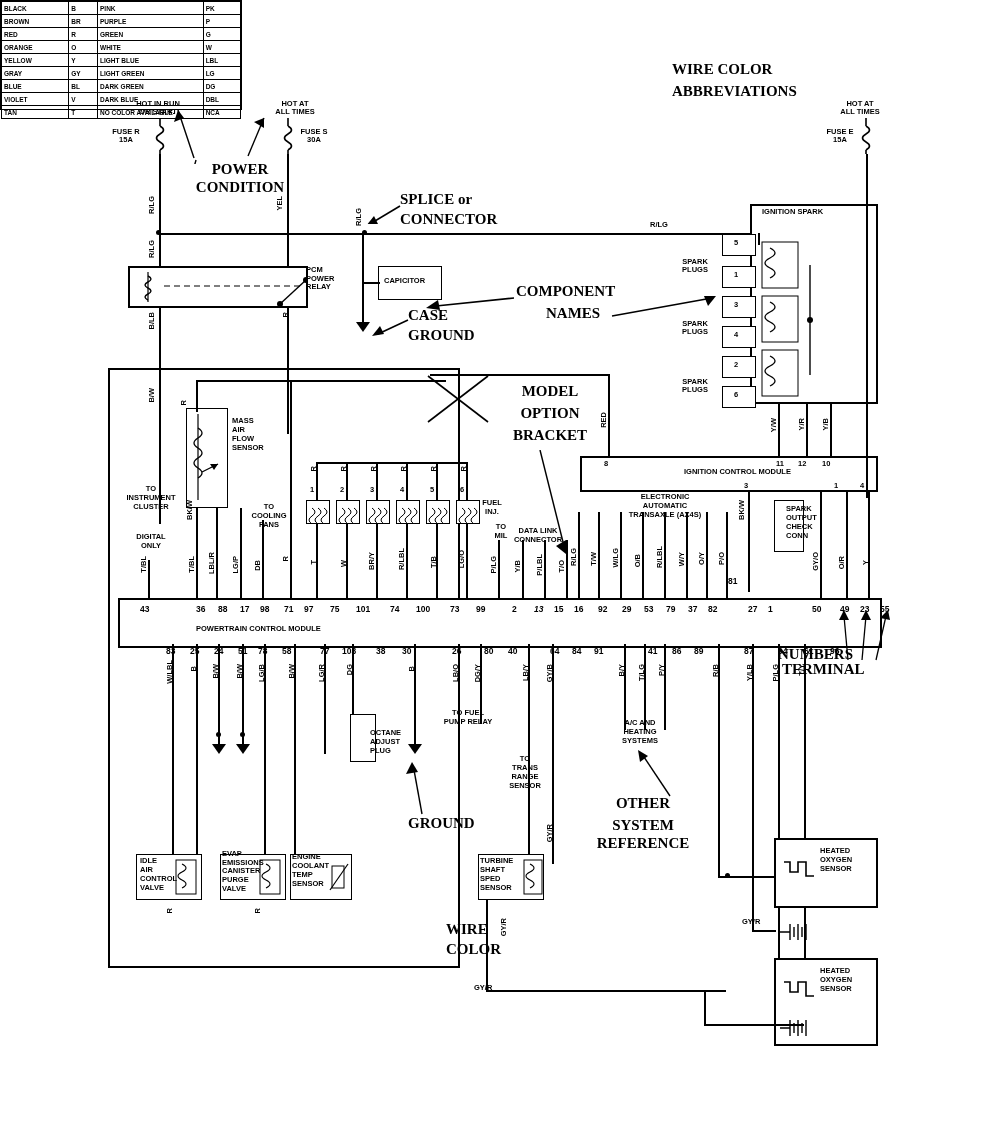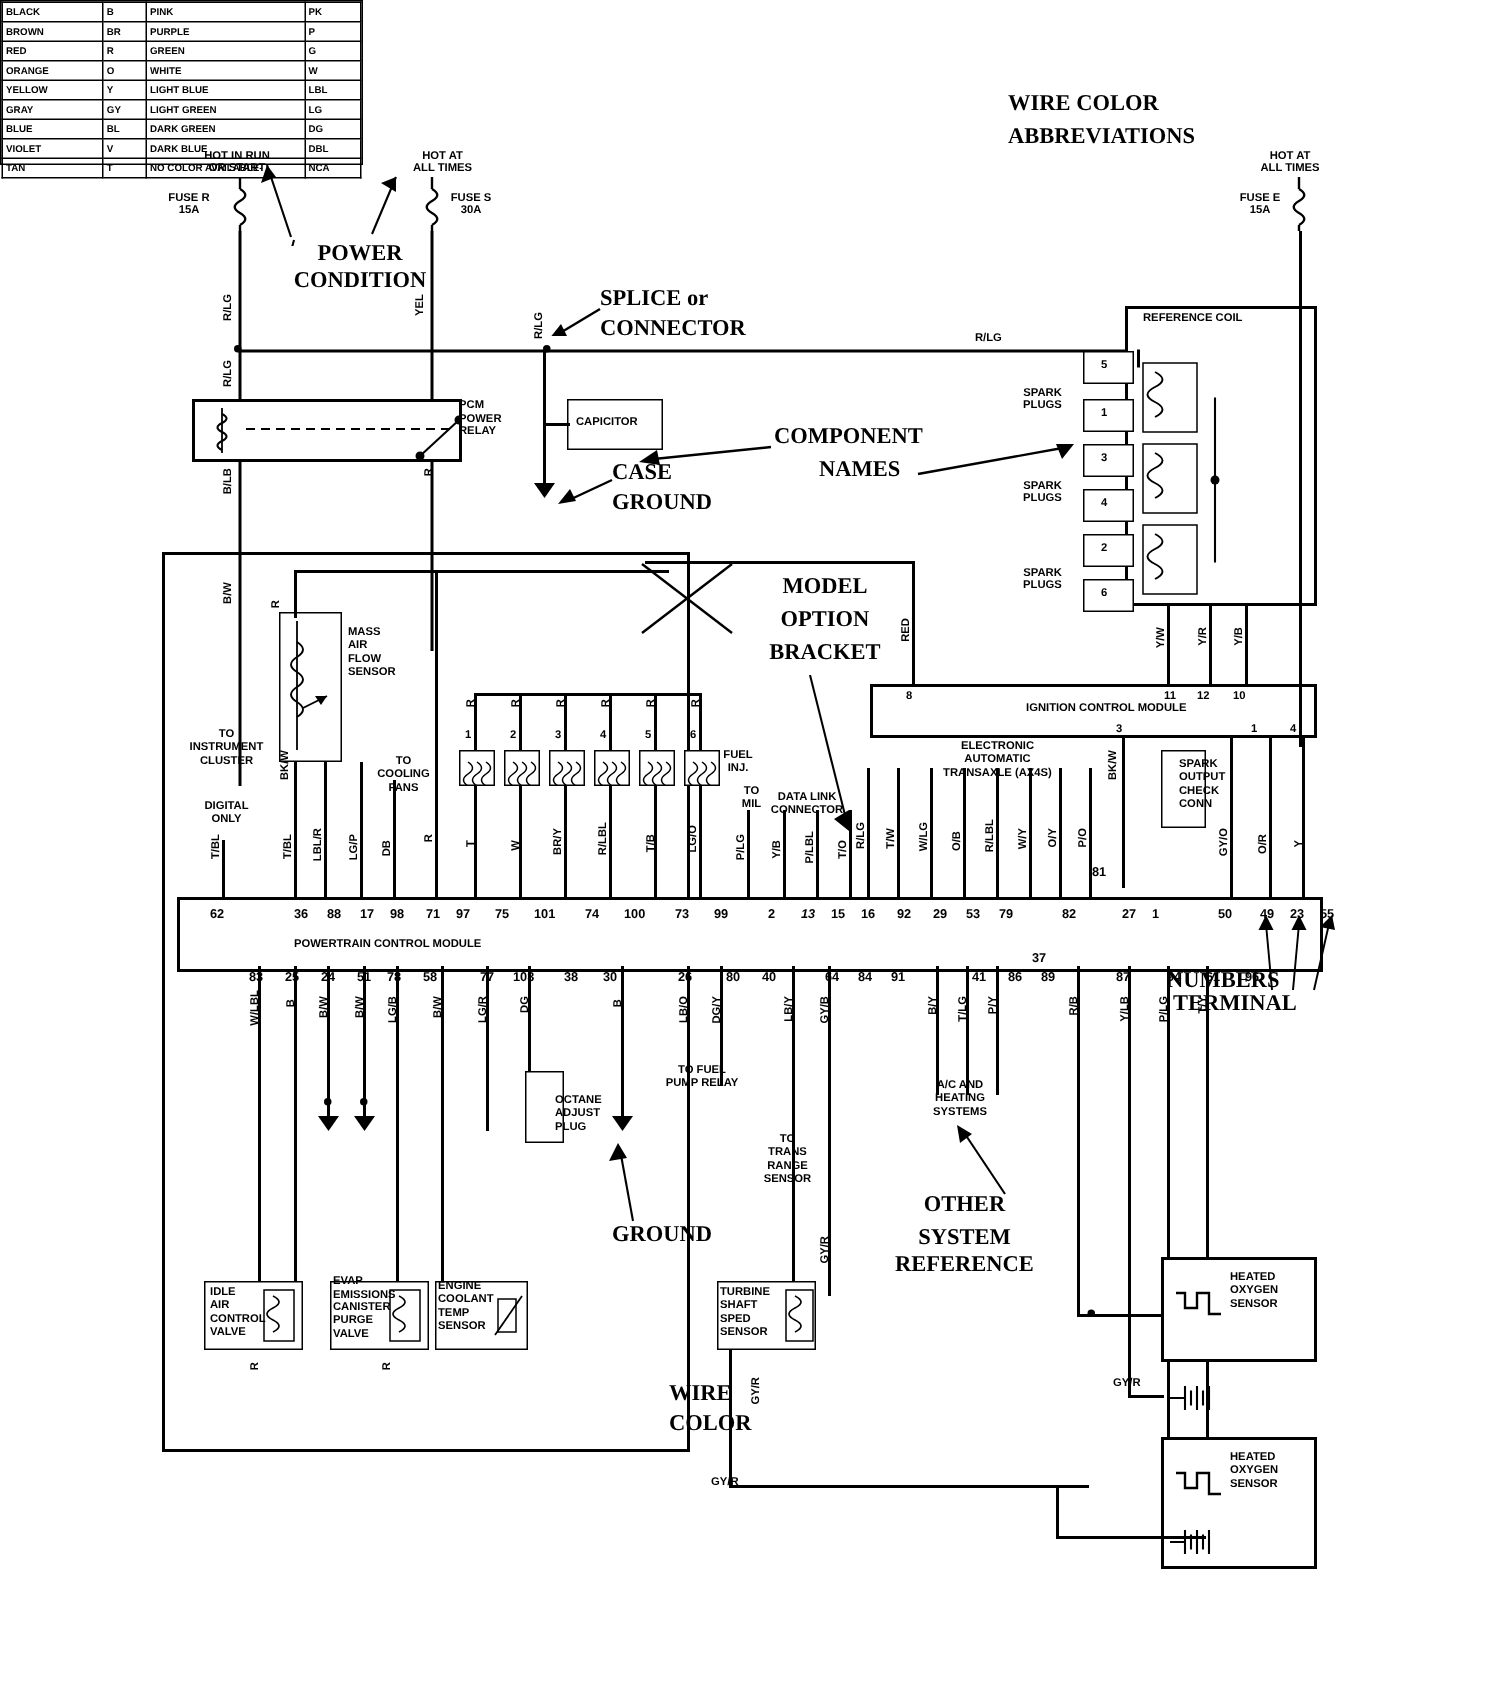--- a/index.html
+++ b/index.html
@@ -189,21 +189,21 @@
   <svg class="arrow" style="left:418px;top:286px;" width="100" height="26">
     <path d="M96 12 L18 20" stroke="#000" fill="none" stroke-width="1.6"></path>
     <polygon points="8,22 22,24 20,14"></polygon>
   </svg>
   <svg class="arrow" style="left:608px;top:292px;" width="110" height="36">
     <path d="M4 24 L104 6" stroke="#000" fill="none" stroke-width="1.6"></path>
     <polygon points="108,4 96,4 100,14"></polygon>
   </svg>
 
   <div class="box2" style="left:750px;top:204px;width:128px;height:200px;"></div>
-  <div class="t lbl" style="left:762px;top:208px;">REFERENCE COIL</div>
+  <div class="t lbl" style="left:762px;top:208px;">IGNITION SPARK</div>
 
   <div class="box" style="left:722px;top:234px;width:34px;height:22px;"></div>
   <div class="t lbl" style="left:734px;top:239px;">5</div>
   <div class="box" style="left:722px;top:266px;width:34px;height:22px;"></div>
   <div class="t lbl" style="left:734px;top:271px;">1</div>
   <div class="box" style="left:722px;top:296px;width:34px;height:22px;"></div>
   <div class="t lbl" style="left:734px;top:301px;">3</div>
   <div class="box" style="left:722px;top:326px;width:34px;height:22px;"></div>
   <div class="t lbl" style="left:734px;top:331px;">4</div>
   <div class="box" style="left:722px;top:356px;width:34px;height:22px;"></div>
@@ -407,42 +407,42 @@
   <div class="t lbl vert" style="left:612px;top:548px;">W/LG</div>
   <div class="t lbl vert" style="left:634px;top:554px;">O/B</div>
   <div class="t lbl vert" style="left:656px;top:546px;">R/LBL</div>
   <div class="t lbl vert" style="left:678px;top:552px;">W/Y</div>
   <div class="t lbl vert" style="left:698px;top:552px;">O/Y</div>
   <div class="t lbl vert" style="left:718px;top:552px;">P/O</div>
 
   <div class="pcm"></div>
   <div class="t lbl" style="left:196px;top:625px;">POWERTRAIN CONTROL MODULE</div>
 
-  <div class="pinrow" style="left:140px;top:604px;">62</div>
+  <div class="pinrow" style="left:140px;top:604px;">43</div>
   <div class="pinrow" style="left:196px;top:604px;">36</div>
   <div class="pinrow" style="left:218px;top:604px;">88</div>
   <div class="pinrow" style="left:240px;top:604px;">17</div>
   <div class="pinrow" style="left:260px;top:604px;">98</div>
   <div class="pinrow" style="left:284px;top:604px;">71</div>
   <div class="pinrow" style="left:304px;top:604px;">97</div>
   <div class="pinrow" style="left:330px;top:604px;">75</div>
   <div class="pinrow" style="left:356px;top:604px;">101</div>
   <div class="pinrow" style="left:390px;top:604px;">74</div>
   <div class="pinrow" style="left:416px;top:604px;">100</div>
   <div class="pinrow" style="left:450px;top:604px;">73</div>
   <div class="pinrow" style="left:476px;top:604px;">99</div>
   <div class="pinrow" style="left:512px;top:604px;">2</div>
   <div class="pinrow" style="left:534px;top:604px;font-style:italic;">13</div>
   <div class="pinrow" style="left:554px;top:604px;">15</div>
   <div class="pinrow" style="left:574px;top:604px;">16</div>
   <div class="pinrow" style="left:598px;top:604px;">92</div>
   <div class="pinrow" style="left:622px;top:604px;">29</div>
   <div class="pinrow" style="left:644px;top:604px;">53</div>
   <div class="pinrow" style="left:666px;top:604px;">79</div>
-  <div class="pinrow" style="left:688px;top:633px;">37</div>
+  <div class="pinrow" style="left:688px;top:604px;">37</div>
   <div class="pinrow" style="left:708px;top:604px;">82</div>
   <div class="pinrow" style="left:728px;top:576px;">81</div>
   <div class="pinrow" style="left:748px;top:604px;">27</div>
   <div class="pinrow" style="left:768px;top:604px;">1</div>
   <div class="pinrow" style="left:812px;top:604px;">50</div>
   <div class="pinrow" style="left:840px;top:604px;">49</div>
   <div class="pinrow" style="left:860px;top:604px;">23</div>
   <div class="pinrow" style="left:880px;top:604px;">55</div>
 
   <div class="pinrow" style="left:166px;top:646px;">83</div>

